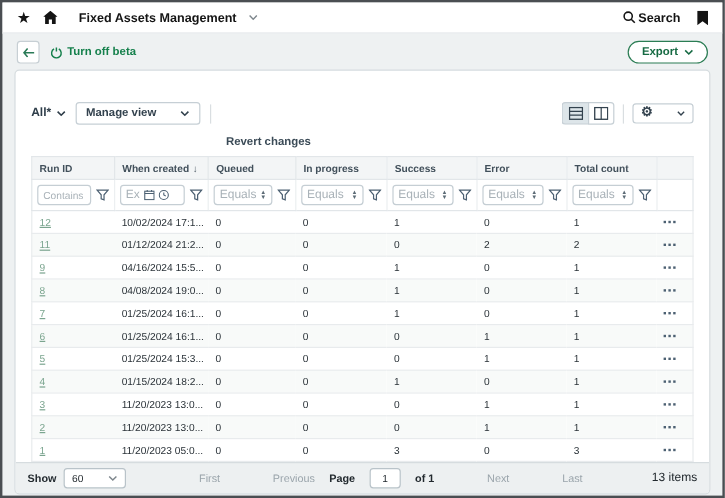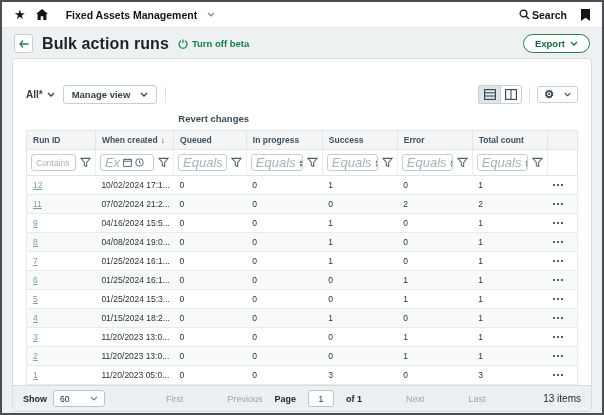--- a/index.html
+++ b/index.html
@@ -38,21 +38,21 @@
     padding: 3px 11px; color: #166a43; font-size: 9.5px; font-weight: bold; cursor: pointer;
   }
   
   .card {
     margin: 0 10px; background: #fff; border: 1px solid #d6dcdf; border-radius: 4px;
     overflow: hidden;
   }
   .toolbar { display: flex; align-items: center; padding: 6px 13px; gap: 8px; }
   .view-selector { font-size: 10px; font-weight: bold; color: #2e3d49; display: flex; align-items: center; gap: 4px; cursor: pointer; }
   .btn {
-    display: flex; align-items: center; gap: 10px; border: 1px solid #c6cfd5; border-radius: 3px;
+    display: flex; align-items: center; gap: 20px; border: 1px solid #c6cfd5; border-radius: 3px;
     background: #fff; padding: 3px 8px; font-size: 9.5px; font-weight: bold; color: #33424e; cursor: pointer;
   }
   .vdiv { width: 1px; height: 16px; background: #d9dee1; }
   .link-plain { font-size: 9.5px; font-weight: bold; color: #3b4b57; cursor: pointer; margin-left: 4px; margin-top: 48px; }
   .toolbar-right { margin-left: auto; display: flex; align-items: center; gap: 7px; }
   .seg-group { display: flex; }
   .seg-btn {
     width: 22px; height: 19px; border: 1px solid #c6cfd5; background: #fff;
     display: flex; align-items: center; justify-content: center; cursor: pointer;
   }
@@ -79,21 +79,21 @@
   .filter-input {
     flex: 1; min-width: 0; height: 17px; border: 1px solid #c5ced4; border-radius: 3px;
     font-size: 8.5px; color: #59646b; padding: 0 4px; font-family: "Liberation Sans", sans-serif;
     background: #fff;
   }
   .filter-input::placeholder { color: #a9b2b8; }
   .fake-input {
     flex: 1; min-width: 0; height: 17px; border: 1px solid #c5ced4; border-radius: 3px;
     background: #fff; display: flex; align-items: center; padding: 0 4px; gap: 3px; overflow: hidden; cursor: text;
   }
-  .fake-input .ph { font-size: 13px; color: #a9b2b8; white-space: nowrap; font-style: italic; }
+  .fake-input .ph { font-size: 10px; color: #a9b2b8; white-space: nowrap; }
   .spinner { display: flex; flex-direction: column; margin-left: auto; line-height: 0; }
   .spinner i { font-style: normal; font-size: 5px; color: #5c6b76; line-height: 4px; }
   .funnel { flex: 0 0 auto; cursor: pointer; }
   tbody td {
     padding: 4px 6px; font-size: 8.5px; color: #2a3238;
     border-bottom: 1px solid #e8ebed; white-space: nowrap; overflow: hidden;
   }
   tbody td:first-child { border-left: 1px solid #e8ebed; }
   tbody td:last-child { border-right: 1px solid #e8ebed; }
   tbody tr:nth-child(even) { background: #f8faf9; }
@@ -151,21 +151,20 @@
       </svg>
   </div>
 </div>
 
 <div class="titlebar">
   <div class="back-btn">
     <svg width="10" height="8" viewBox="0 0 10 8">
         <path d="M4 0.5 L1 4 L4 7.5 M1.2 4 H9.5" fill="none" stroke="#2a7a57" stroke-width="1.3"></path>
       </svg>
   </div>
-  <div class="page-title">Bulk action runs</div>
   <div class="beta-toggle">
     <svg width="10" height="10" viewBox="0 0 10 10">
         <path d="M5 0.5 V4" stroke="#15804c" stroke-width="1.2" fill="none"></path>
         <path d="M3 1.8 A4 4 0 1 0 7 1.8" stroke="#15804c" stroke-width="1.2" fill="none"></path>
       </svg>
     <span>Turn off beta</span>
   </div>
   <button class="export-btn">
     <span>Export</span>
     <svg width="8" height="5" viewBox="0 0 8 5">
@@ -357,21 +356,21 @@
               <div class="row-menu">
                 <b></b>
                 <b></b>
                 <b></b>
               </div>
             </td>
   </tr>
 
   <tr>
     <td><a class="runid-link">11</a></td>
-    <td>07/02/2024 21:2...</td>
+    <td>01/12/2024 21:2...</td>
     <td>0</td>
     <td>0</td>
     <td>0</td>
     <td>2</td>
     <td>2</td>
     <td>
               <div class="row-menu">
                 <b></b>
                 <b></b>
                 <b></b>

